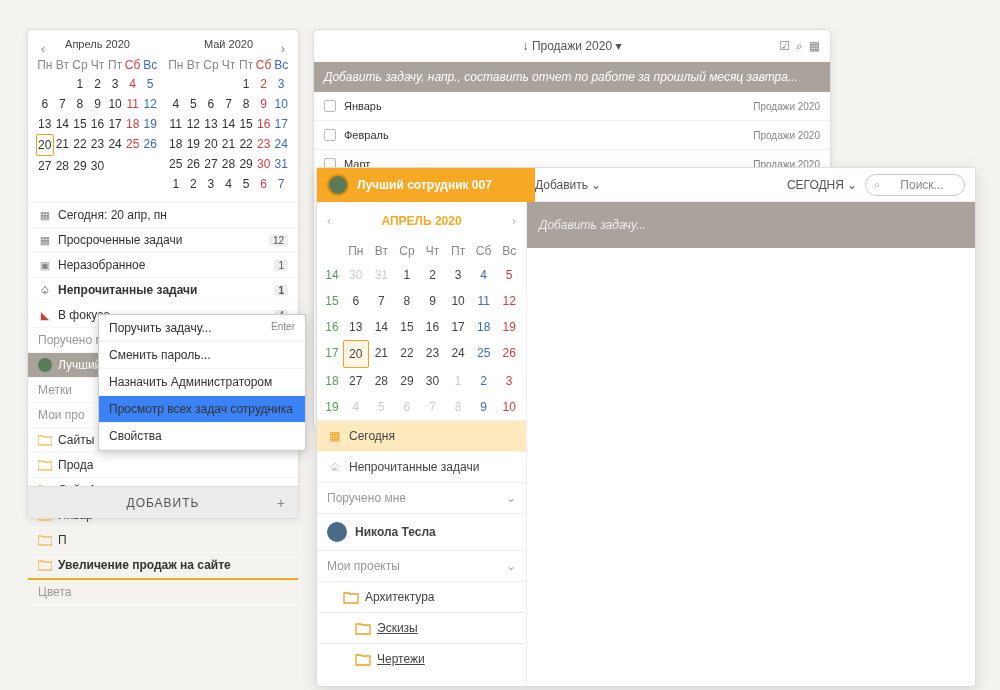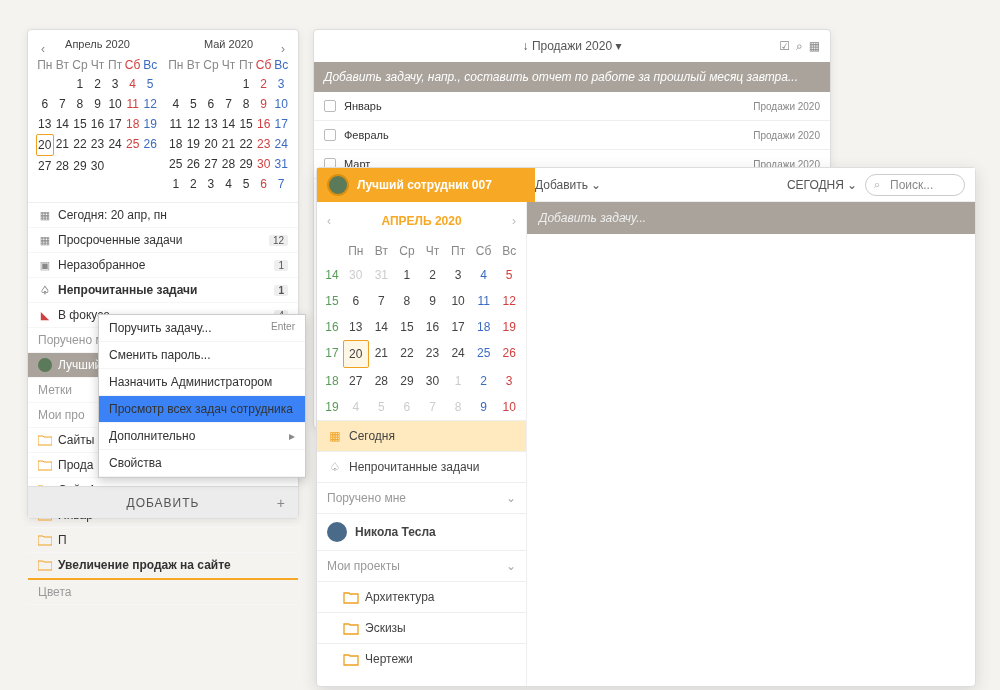--- a/index.html
+++ b/index.html
@@ -48,43 +48,43 @@
 .p2-row .lbl{font-size:11px;color:#333;}
 .p2-row .proj{margin-left:auto;font-size:10px;color:#888;}
 
 .panel3{position:absolute;left:316px;top:167px;width:660px;height:520px;background:#fff;border:1px solid #ddd;border-radius:4px;box-shadow:0 4px 16px rgba(0,0,0,.12);}
 .p3-head{height:34px;background:#f7a925;display:flex;align-items:center;padding:0 10px;color:#fff;}
 .p3-head .avatar{width:22px;height:22px;border-radius:50%;background:#5a7a5a;margin-right:8px;border:2px solid #d89010;}
 .p3-head .title{font-weight:bold;font-size:12px;}
 .p3-toolbar{position:absolute;top:0;right:0;height:34px;display:flex;align-items:center;padding-right:10px;gap:8px;background:#fff;width:440px;border-bottom:1px solid #eee;color:#555;}
 .p3-toolbar .t{font-size:11px;display:flex;align-items:center;gap:3px;cursor:pointer;}
 .p3-toolbar .spacer{flex:1;}
-.p3-toolbar .search{border:1px solid #ccc;border-radius:12px;padding:3px 10px 3px 24px;font-size:11px;color:#888;width:100px;position:relative;}
+.p3-toolbar .search{border:1px solid #ccc;border-radius:12px;padding:3px 10px 3px 24px;font-size:11px;color:#888;width:100px;position:relative;text-align:center;}
 .p3-toolbar .search::before{content:"⌕";position:absolute;left:8px;color:#aaa;}
 .p3-left{position:absolute;top:34px;left:0;width:210px;bottom:0;border-right:1px solid #eee;overflow:hidden;}
 .p3-calhead{display:flex;align-items:center;justify-content:center;padding:12px 8px;color:#f7a925;font-size:12px;font-weight:bold;position:relative;}
 .p3-calhead .lnav,.p3-calhead .rnav{color:#bbb;font-weight:normal;position:absolute;}
 .p3-calhead .lnav{left:10px;} .p3-calhead .rnav{right:10px;}
 .p3-calgrid{display:grid;grid-template-columns:22px repeat(7,1fr);font-size:10px;text-align:center;padding:0 4px;}
 .p3-calgrid .wk{color:#5a9a5a;padding:6px 2px;}
 .p3-calgrid .hd{color:#888;padding:4px 0;}
 .p3-calgrid .d{padding:6px 0;color:#444;}
 .p3-calgrid .d.other{color:#ccc;}
 .p3-calgrid .d.sat{color:#3b6bbf;}
 .p3-calgrid .d.sun{color:#d04040;}
 .p3-calgrid .d.today{border:1px solid #f0a020;border-radius:2px;background:#fff7e6;}
 .p3-section{padding:8px 10px;border-top:1px solid #eee;display:flex;align-items:center;font-size:11px;color:#444;}
 .p3-section.hl{background:#ffe9bf;}
 .p3-section .ic{width:16px;height:14px;margin-right:6px;display:inline-flex;align-items:center;justify-content:center;color:#888;}
 .p3-section .chev{margin-left:auto;color:#aaa;}
 .p3-section.sub{padding-left:26px;}
-.p3-section.sub2{padding-left:26px;}
+.p3-section.sub2{padding-left:38px;text-decoration:underline;}
 .p3-section .avatar2{width:20px;height:20px;border-radius:50%;background:#4a6a8a;margin-right:8px;}
 .p3-right{position:absolute;top:34px;left:210px;right:0;bottom:0;}
-.p3-addtask{background:#a9a39b;color:#eee;padding:9px 12px;font-size:11px;font-style:italic;}
+.p3-addtask{background:#a9a39b;color:#eee;padding:16px 12px;font-size:11px;font-style:italic;}
 svg{display:block;}
 </style>
 </head>
 <body>
 
 <div class="panel1">
   <div class="p1-cal">
     <div class="nav navL">‹</div>
     <div class="nav navR">›</div>
     <div class="month">
@@ -296,24 +296,20 @@
       <span class="sc">Enter</span>
     </div>
   <div class="citem">
       <span>Сменить пароль...</span>
     </div>
   <div class="citem">
       <span>Назначить Администратором</span>
     </div>
   <div class="citem hl">
       <span>Просмотр всех задач сотрудника</span>
-    </div>
-  <div class="citem">
-      <span>Дополнительно</span>
-      <span class="sub">▸</span>
     </div>
   <div class="citem">
       <span>Свойства</span>
     </div>
 </div>
 
 <div class="panel2">
   <div class="p2-head">
     <span>↓</span>&nbsp;<span>Продажи 2020</span>&nbsp;<span>▾</span>
     <div class="tools">

